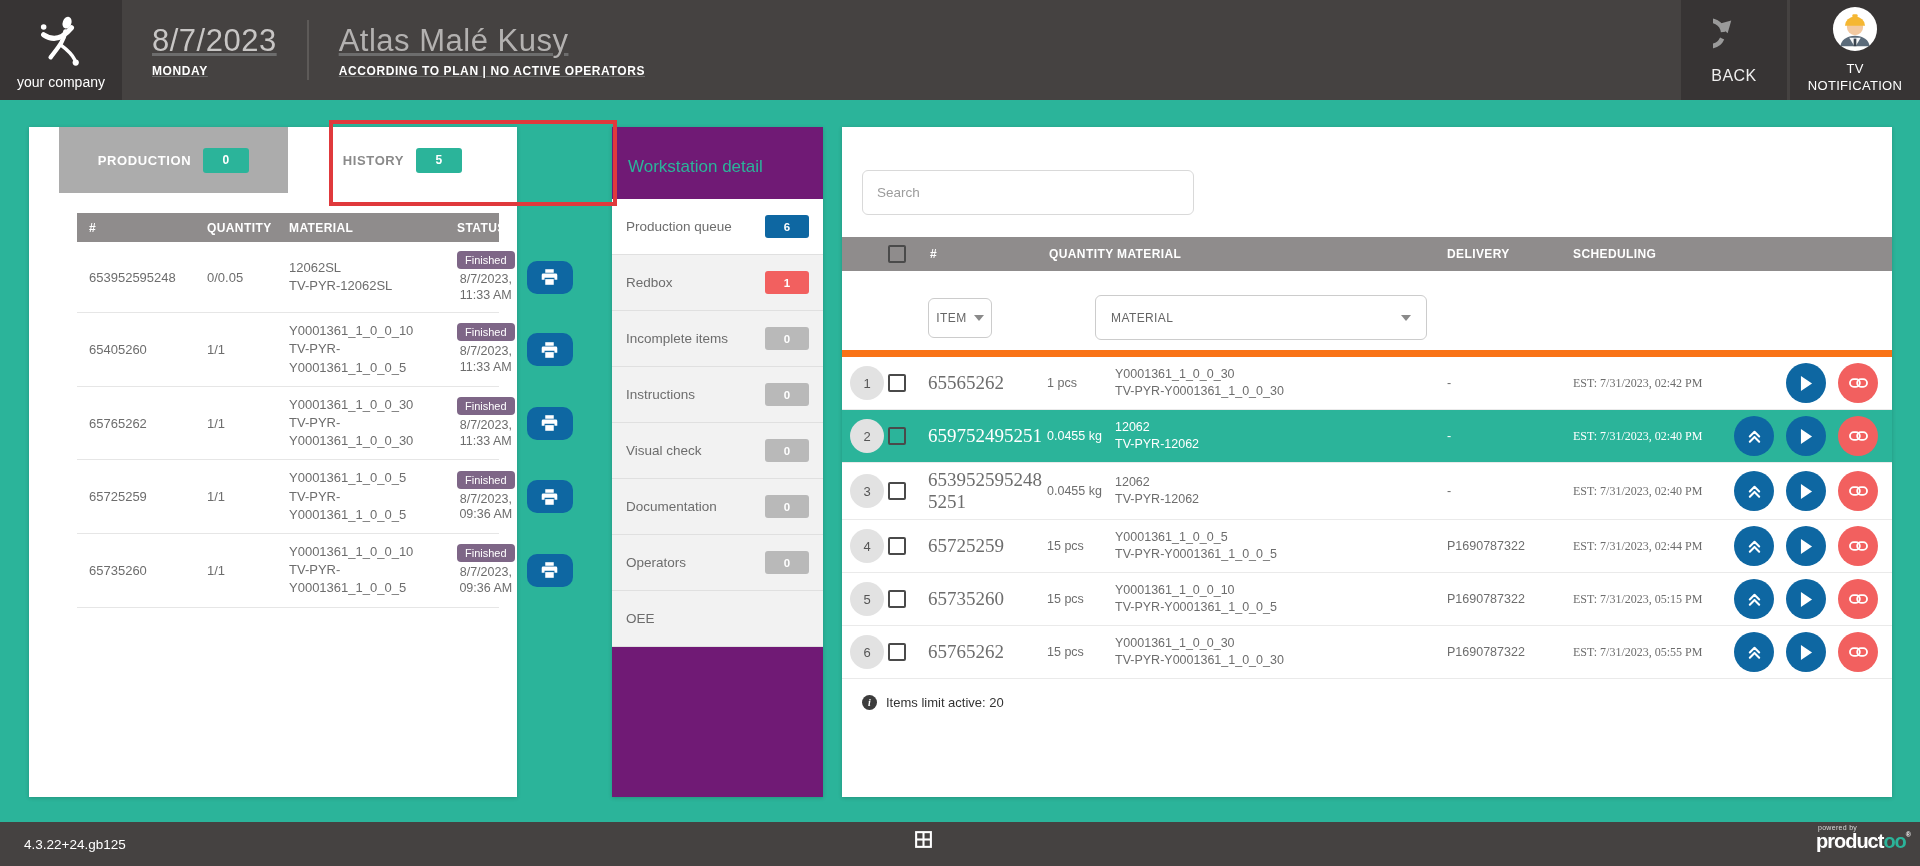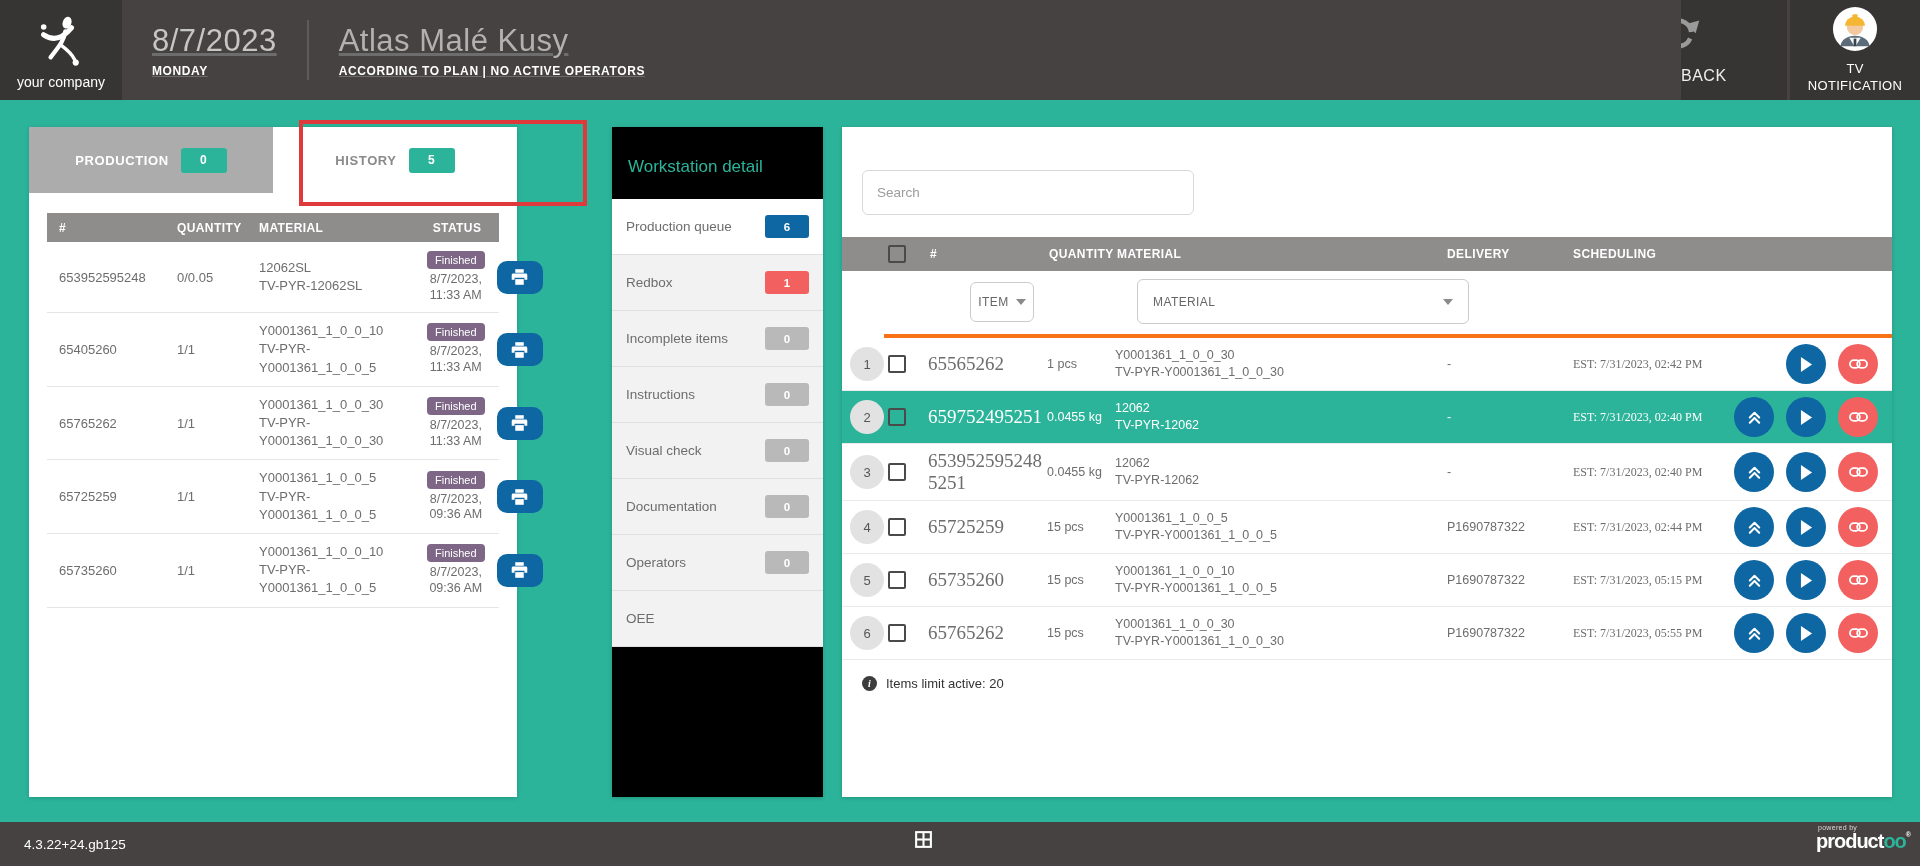--- a/index.html
+++ b/index.html
@@ -14,29 +14,29 @@
   
   .header { position:absolute; top:0; left:0; width:1920px; height:100px; background:#454241; display:flex; align-items:stretch; }
   .logo-block { width:122px; background:#373434; display:flex; flex-direction:column; align-items:center; justify-content:flex-end; padding:6px 4px 10px; gap:4px; }
   .logo-text { font-size:14px; color:#fff; white-space:nowrap; }
   .hdr-info { display:flex; flex-direction:column; justify-content:center; padding:0 30px; gap:5px;text-decoration:underline; }
   .hdr-value { font-size:31px; color:#c8c6c5; letter-spacing:.5px; white-space:nowrap; }
   .hdr-label { font-size:12px; font-weight:bold; color:#fff; letter-spacing:.6px; }
   .hdr-title .hdr-value { color:#b3b1b0; }
   .hdr-sep { width:1px; background:#5d5a58; margin:20px 0; }
   .hdr-spacer { flex:1; }
-  .back-block { width:106px; background:#373434; display:flex; flex-direction:column; align-items:flex-start; justify-content:center; gap:7px; cursor:pointer; }
+  .back-block { width:106px; background:#373434; display:flex; flex-direction:column; align-items:center; justify-content:center; gap:7px; cursor:pointer; }
   .back-label { font-size:16px; color:#efeeee; letter-spacing:.5px; }
   .hdr-gap { width:3px; background:#454241; }
   .tv-block { width:130px; background:#373434; display:flex; flex-direction:column; align-items:center; justify-content:center; gap:5px; cursor:pointer; text-align:center; }
   .tv-label { font-size:13px; color:#fff; max-width:96px; line-height:1.3; letter-spacing:.3px; }
   
   .panel { position:absolute; top:127px; height:670px; background:#fff; box-shadow:0 1px 4px rgba(0,0,0,.18); }
-  .left-panel  { left:29px;  width:488px; }
-  .mid-panel   { left:612px; width:211px; background:#000000; }
+  .left-panel  { left:29px;  width:488px;padding-left:30px; }
+  .mid-panel   { left:612px; width:211px; background:#701a75; }
   .main-panel  { left:842px; width:1050px; }
   
   .tabs { display:flex; height:66px; position:relative; }
   .tab { flex:1; display:flex; align-items:center; justify-content:center; gap:12px; font-size:13px; font-weight:bold; letter-spacing:.6px; cursor:pointer; }
   .tab-production { background:#acacac; color:#fff; }
   .tab-history { background:#fff; color:#8a8a8a; }
   .tab-badge { min-width:46px; height:25px; background:#2bb49a; color:#fff; border-radius:3px; display:flex; align-items:center; justify-content:center; font-size:12px; }
   .history-highlight { position:absolute; left:270px; top:-7px; width:288px; height:86px; border:4px solid #e0393c; pointer-events:none; z-index:5; }
   .lt-header { margin:20px 18px 0; height:29px; background:#8f8c8c; color:#fff; display:grid; grid-template-columns:118px 82px 168px 1fr; align-items:center; font-size:12px; font-weight:bold; padding:0 12px; letter-spacing:.4px; }
   .lt-header .c-status { text-align:center; }
@@ -54,21 +54,21 @@
   .badge-blue { background:#0e67a2; }
   .badge-red  { background:#f2605f; }
   .badge-gray { background:#b9b9b9; }
   
   .search-input { margin:43px 0 22px 20px; width:332px; height:45px; border:1px solid #d9d9d9; border-radius:6px; padding:0 14px; font-size:13.5px; color:#555; font-family:inherit; outline:none; display:block; }
   .search-input::placeholder { color:#9c9c9c; }
   .qgrid { display:grid; grid-template-columns:46px 40px 119px 68px 330px 118px 160px 1fr; align-items:center; }
   .qt-header { height:34px; background:#8f8c8c; color:#fff; font-size:12px; font-weight:bold; letter-spacing:.4px; }
   .qt-header .hcell { padding-left:2px; }
   .cb { width:18px; height:18px; border:2px solid #4a4a4a; border-radius:2px; background:transparent; cursor:pointer; }
-  .filter-row { padding:8px 0 10px; border-bottom:4px solid #f97316;margin-left:42px; }
+  .filter-row { padding:24px 0 10px; border-bottom:7px solid #f97316; }
   .item-filter { grid-column:3; width:64px; height:40px; border:1px solid #ccc; border-radius:6px; background:#fff; display:flex; align-items:center; justify-content:center; gap:7px; font-size:12px; color:#666; cursor:pointer; letter-spacing:.4px; }
   .material-filter { grid-column:5 / 7; width:332px; height:45px; margin-left:-20px; border:1px solid #ccc; border-radius:6px; background:#fff; display:flex; align-items:center; justify-content:space-between; padding:0 15px; font-size:12px; color:#666; cursor:pointer; letter-spacing:.4px; }
   .qt-row { min-height:52px; border-bottom:1px solid #eaeaea; font-size:12.5px; color:#6d6d6d; padding:6px 0; cursor:pointer; }
   .qt-row.selected { background:#2bb49a; color:#fff; }
   .num-circle { width:34px; height:34px; border-radius:50%; background:#e2e2e2; color:#555; display:flex; align-items:center; justify-content:center; font-size:13px; margin-left:8px; }
   .q-id { font-size:19px; padding-right:4px; word-break:break-all;font-family:Liberation Serif, serif; }
   .q-mat { line-height:1.4; word-break:break-word; padding-right:8px; }
   .q-sched { font-size:12px; padding-left:10px;font-family:Liberation Serif, serif; }
   .q-del { padding-left:2px; }
   .q-actions { display:flex; justify-content:flex-end; align-items:center; gap:12px; padding-right:14px; }

